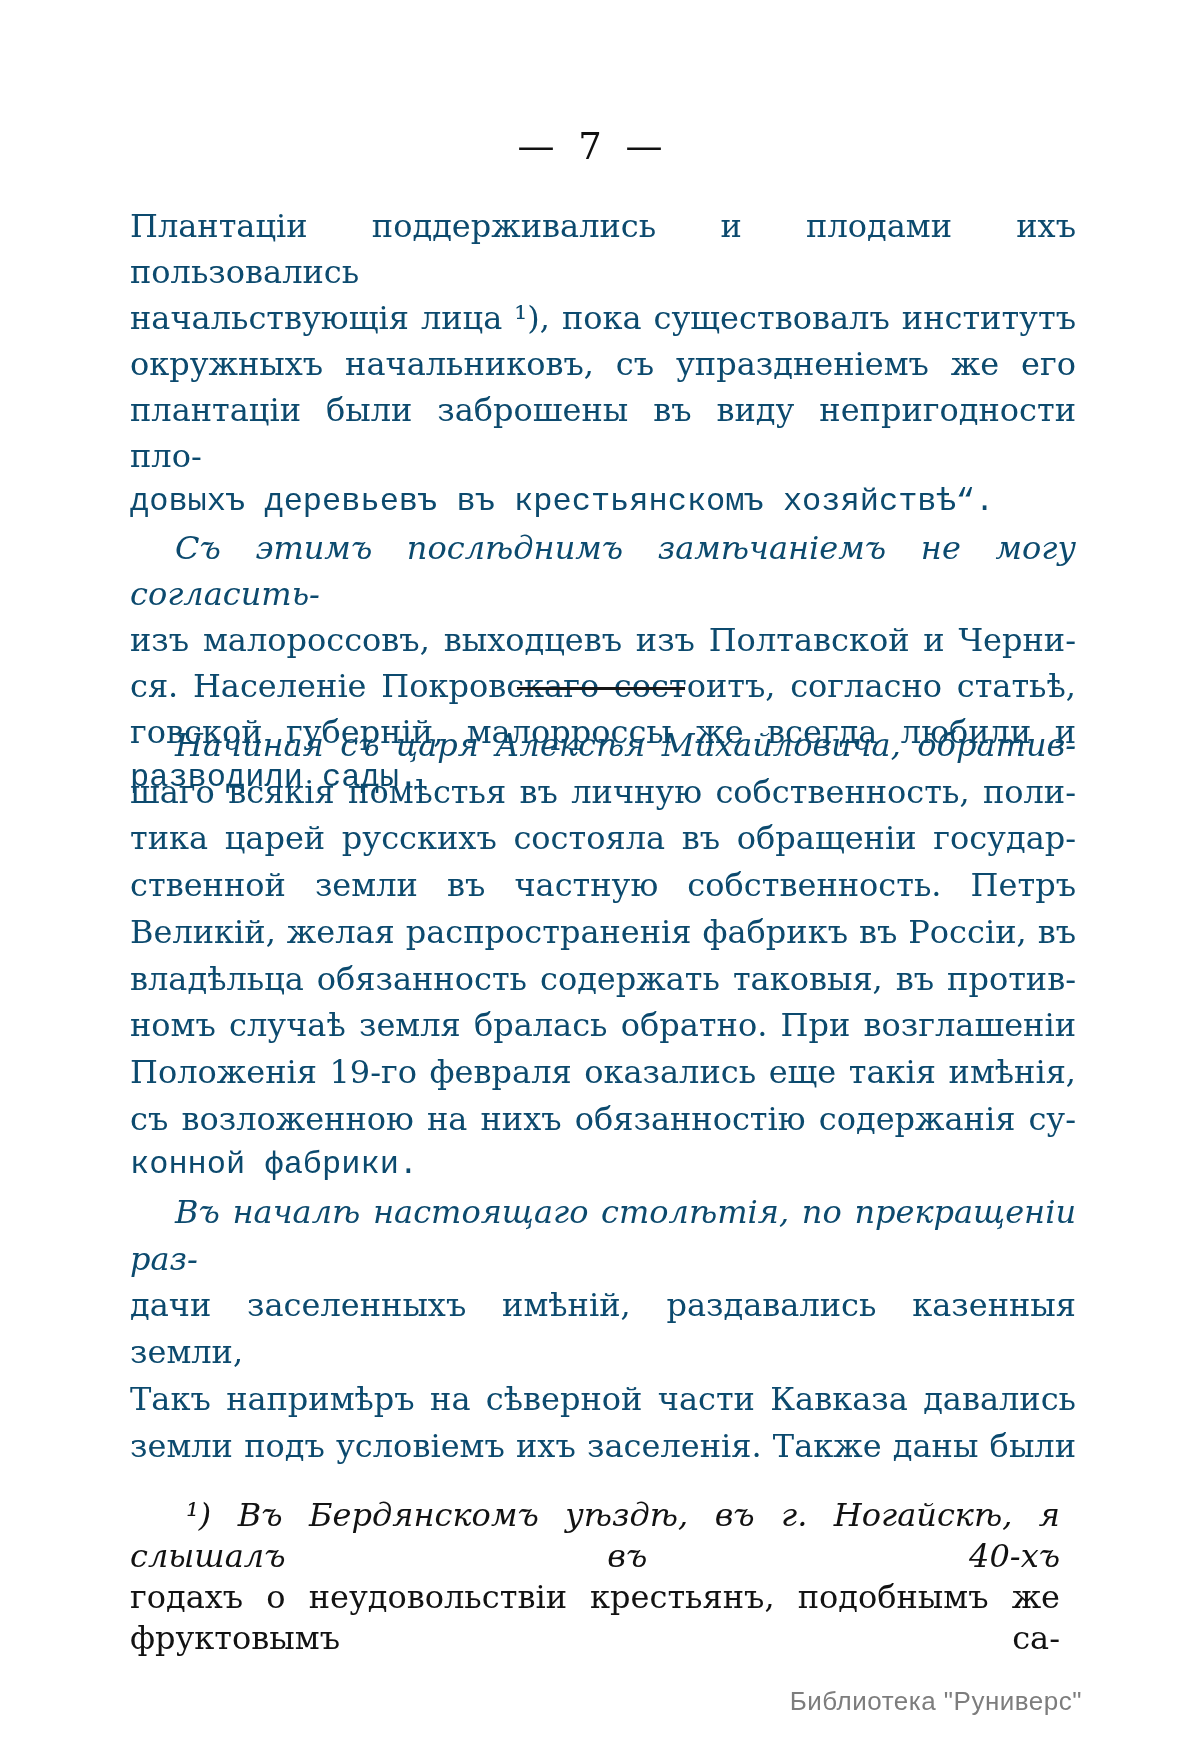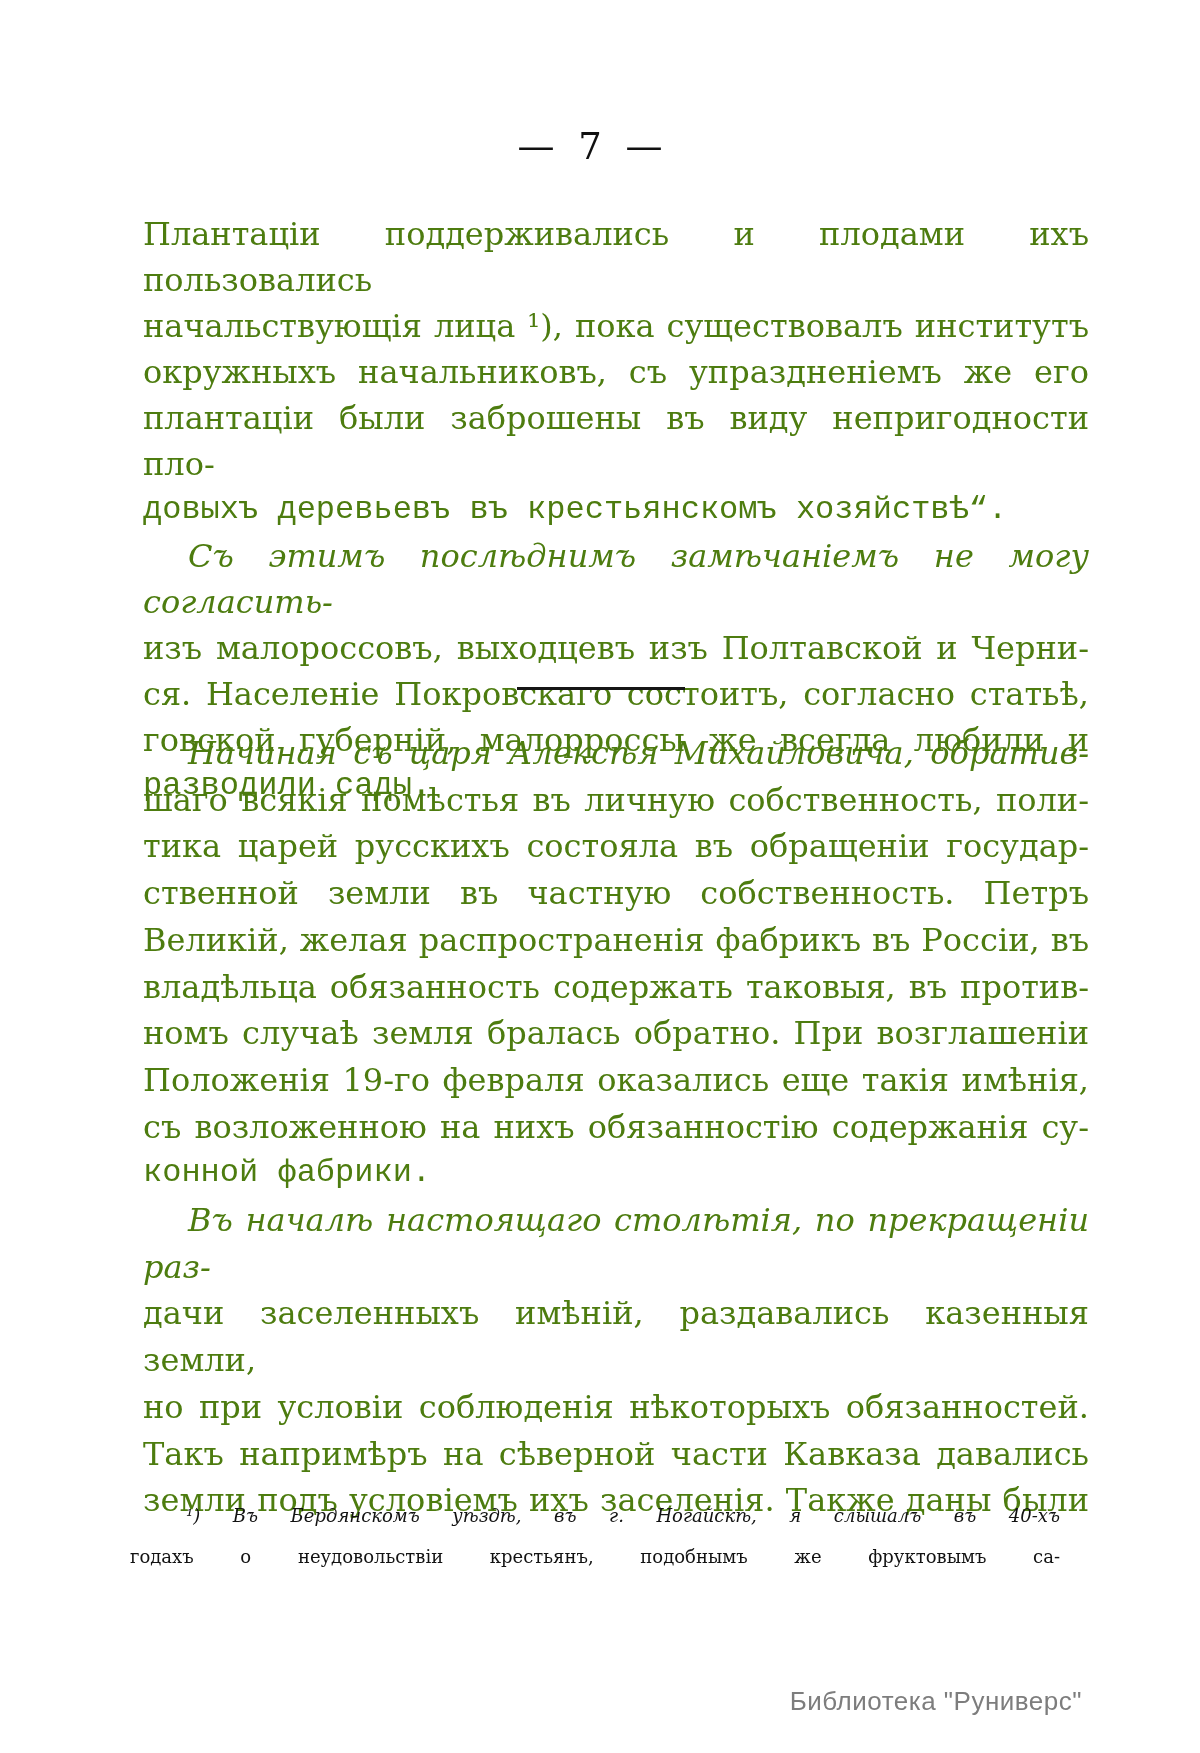--- a/index.html
+++ b/index.html
@@ -22,25 +22,24 @@
     left: 0;
     width: 1180px;
     text-align: center;
     font-size: 37px;
     line-height: 1;
     word-spacing: 12px;
     color: #101010;
   }
   .text-block {
     position: absolute;
-    left: 143px;
+    left: 130px;
     width: 946px;
     font-size: 32px;
-    color: #4d7c0f;
-    margin-top: 8px;
+    color: #0c4a6e;
   }
   .block-1 {
     top: 203px;
     line-height: 46px;
   }
   .block-2 {
     top: 722px;
     line-height: 46.7px;
   }
   .line {
@@ -61,21 +60,21 @@
     left: 517px;
     width: 168px;
     height: 3px;
     background: #161616;
   }
   .footnote {
     position: absolute;
     left: 130px;
     top: 1495px;
     width: 930px;
-    font-size: 18px;
+    font-size: 32px;
     line-height: 41px;
   }
   .footnote .line.indent {
     text-indent: 56px;
   }
   .watermark {
     position: absolute;
     top: 1686px;
     right: 118px;
     font-family: "Liberation Sans", "DejaVu Sans", sans-serif;
@@ -112,21 +111,20 @@
     <div class="line">тика царей русскихъ состояла въ обращеніи государ-</div>
     <div class="line">ственной земли въ частную собственность. Петръ</div>
     <div class="line">Великій, желая распространенія фабрикъ въ Россіи, въ</div>
     <div class="line">владѣльца обязанность содержать таковыя, въ против-</div>
     <div class="line">номъ случаѣ земля бралась обратно. При возглашеніи</div>
     <div class="line">Положенія 19-го февраля оказались еще такія имѣнія,</div>
     <div class="line">съ возложенною на нихъ обязанностію содержанія су-</div>
     <div class="line end">конной фабрики.</div>
     <div class="line indent">Въ началѣ настоящаго столѣтія, по прекращеніи раз-</div>
     <div class="line">дачи заселенныхъ имѣній, раздавались казенныя земли,</div>
-    <div class="line">но при условіи соблюденія нѣкоторыхъ обязанностей.</div>
     <div class="line">Такъ напримѣръ на сѣверной части Кавказа давались</div>
     <div class="line">земли подъ условіемъ ихъ заселенія. Также даны были</div>
   </div>
 
   <div class="footnote">
     <div class="line indent">¹) Въ Бердянскомъ уѣздѣ, въ г. Ногайскѣ, я слышалъ въ 40-хъ</div>
     <div class="line">годахъ о неудовольствіи крестьянъ, подобнымъ же фруктовымъ са-</div>
   </div>
 
   <div class="watermark">Библиотека "Руниверс"</div>

